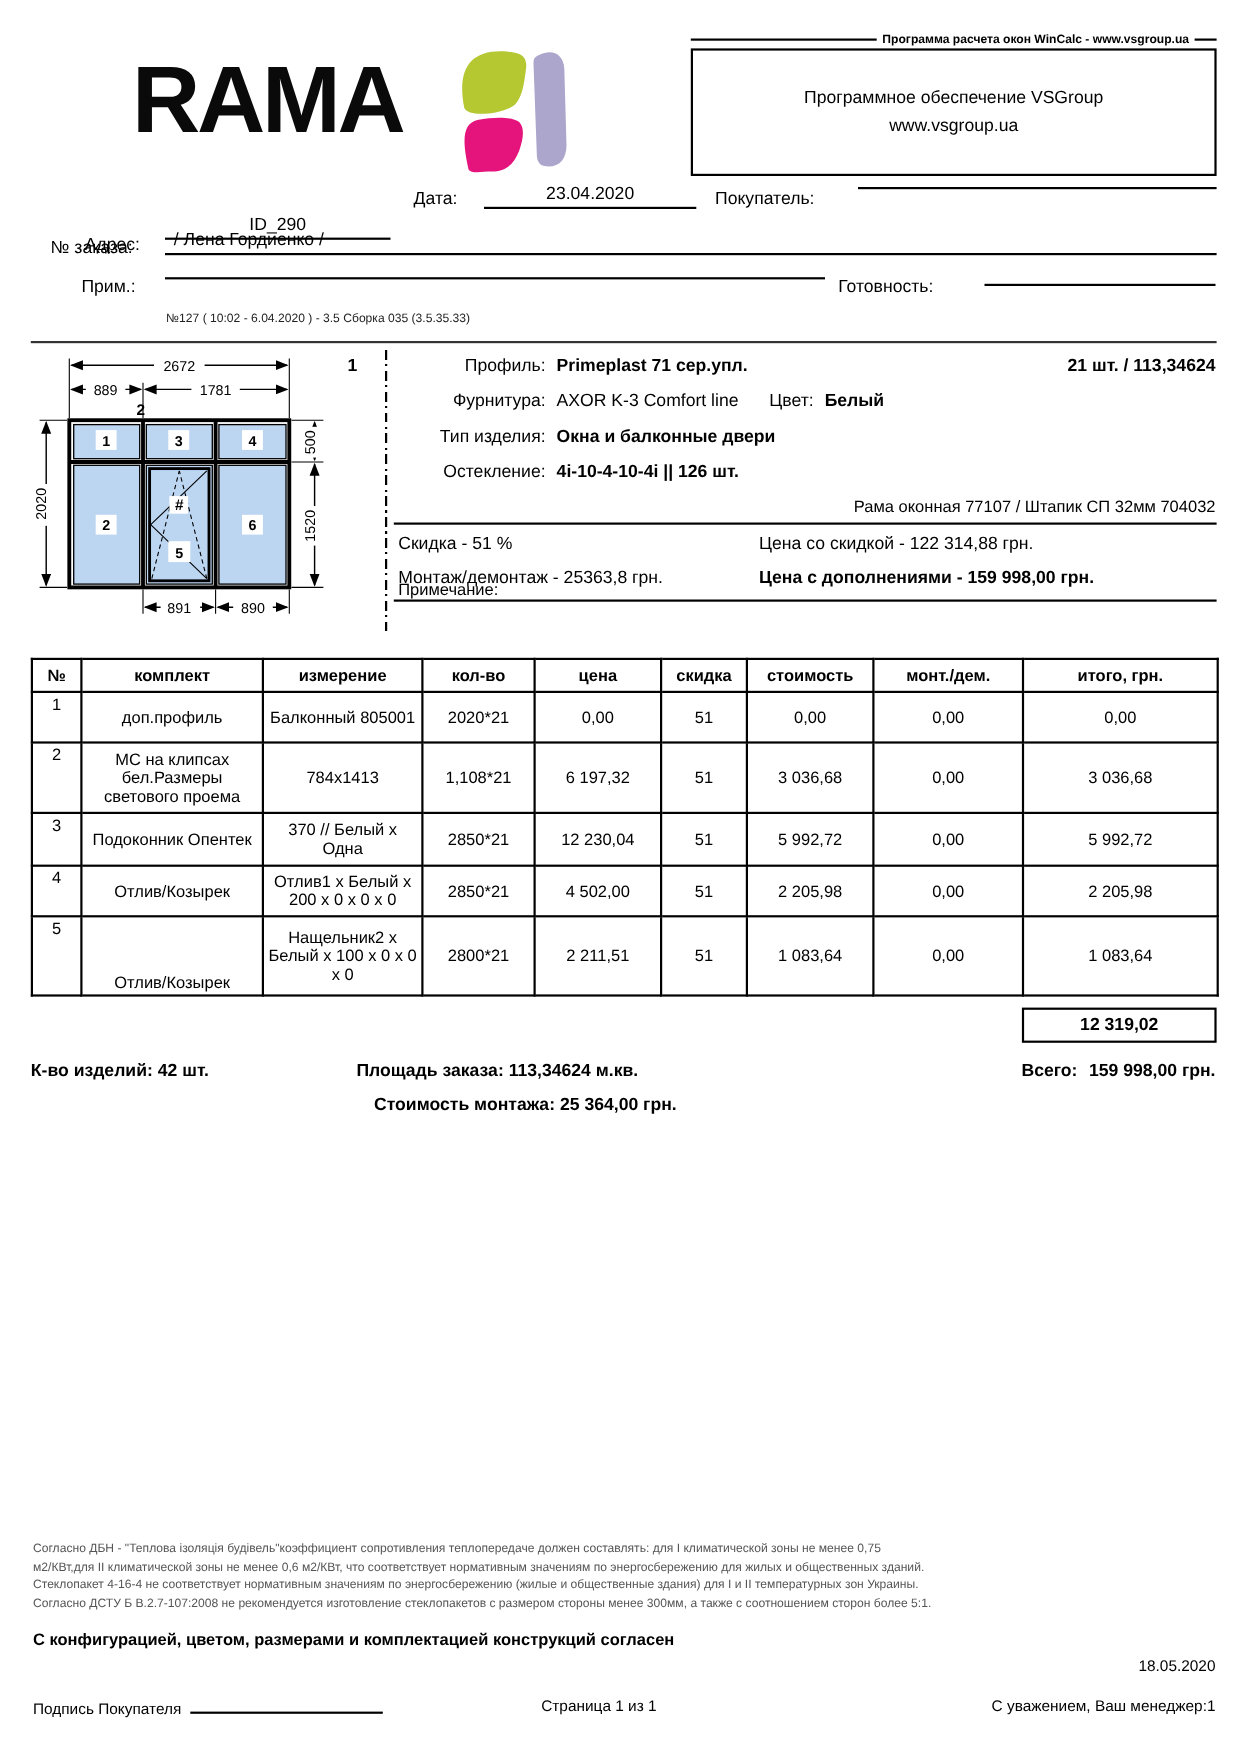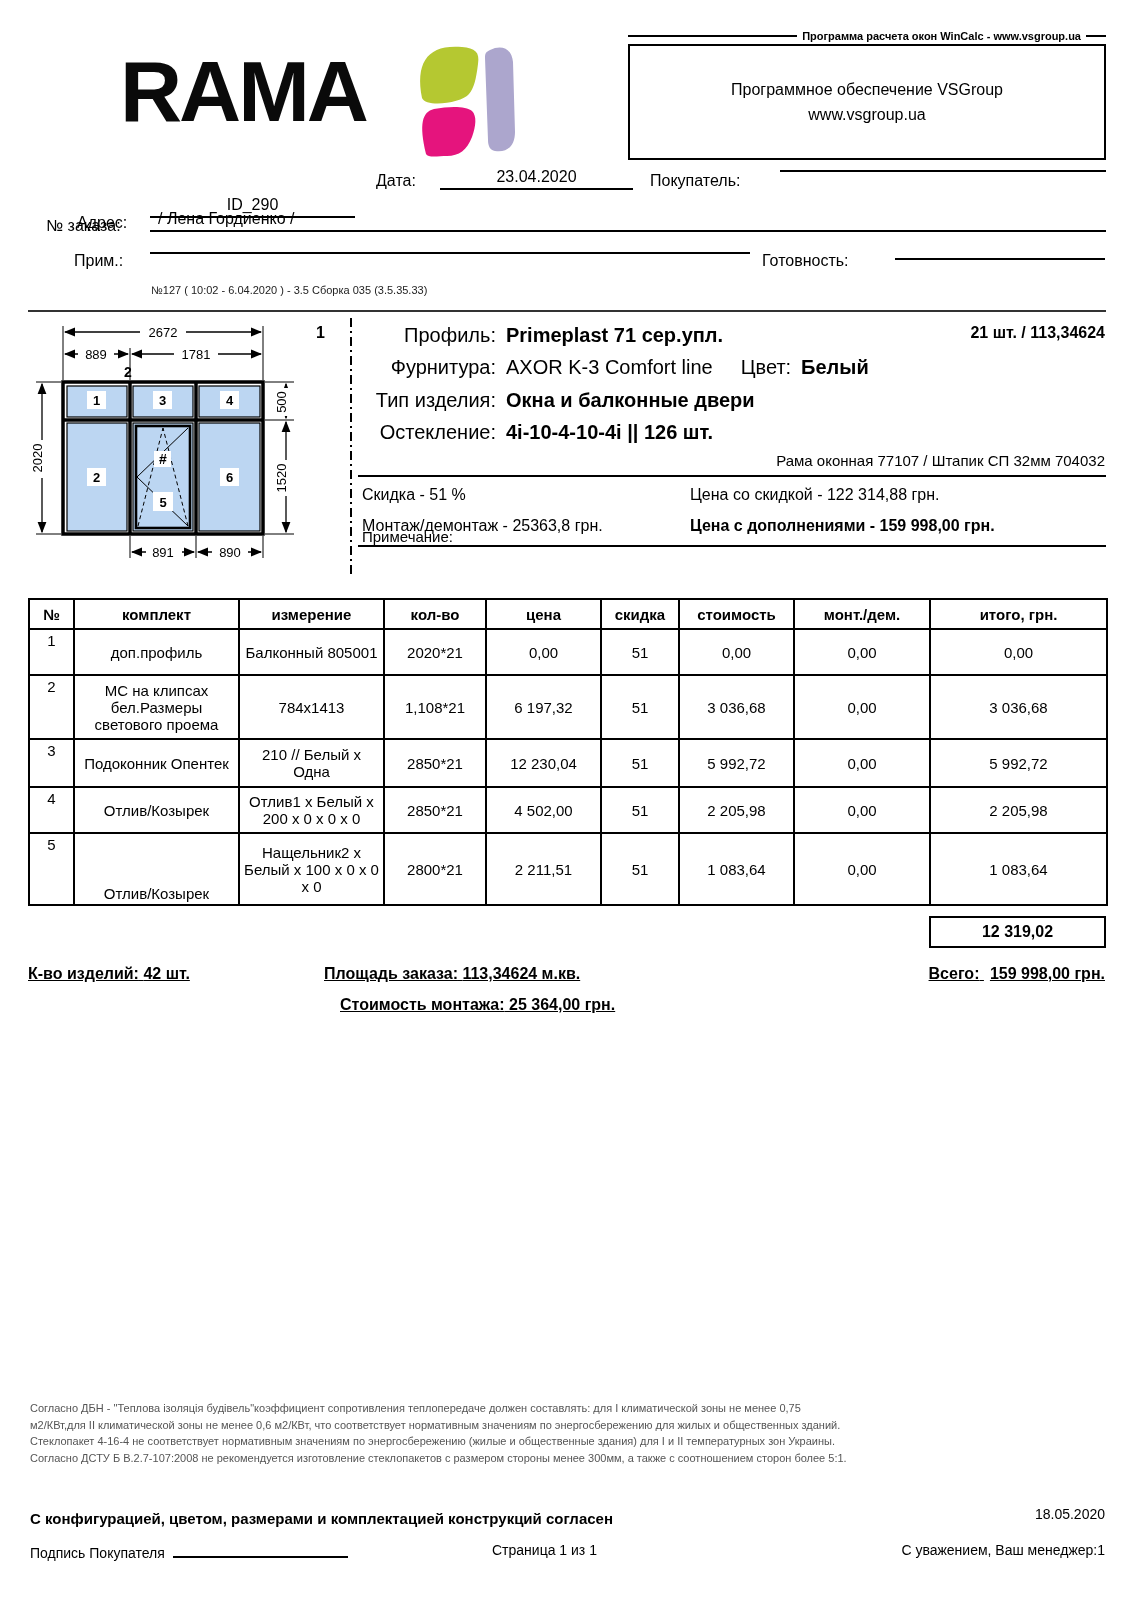--- a/index.html
+++ b/index.html
@@ -33,35 +33,35 @@
   .field { border-bottom:2px solid #000; font-size:16px; text-align:center; padding-bottom:2px; }
   .field.left { text-align:left; padding-left:8px; }
   .version-line { left:151px; top:284px; font-size:11px; color:#222; }
   .main-rule { left:28px; top:310px; width:1078px; border-top:2px solid #333; }
 
   
   .divider-v {
     left:350px; top:318px; width:2px; height:258px;
     background:repeating-linear-gradient(to bottom, #000 0 9px, transparent 9px 13px, #000 13px 15px, transparent 15px 19px);
   }
-  .spec-row { display:flex; font-size:20px; }
+  .spec-row { display:flex; font-size:16px; }
   .spec-label { width:138px; text-align:right; margin-right:10px; }
   .spec-hr { border-top:2px solid #000; height:0; }
   .tbl { left:28px; top:598px; border-collapse:collapse; table-layout:fixed; width:1078px; }
   .tbl th, .tbl td { border:2px solid #000; text-align:center; vertical-align:middle; font-size:15px; padding:2px 4px; }
   .tbl th { font-weight:bold; }
   .total-box {
     left:929px; top:916px; width:177px; height:32px; border:2px solid #000;
     display:flex; align-items:center; justify-content:center; font-size:16px; font-weight:bold;
   }
-  .sum { font-size:16px; font-weight:bold; white-space:nowrap;text-decoration:underline; }
+  .sum { font-size:16px; font-weight:bold; white-space:nowrap; }
 
   
   .fine-print { left:30px; top:1400px; width:860px; font-size:11px; color:#555; line-height:1.5; }
-  .agreement { left:30px; top:1482px; font-size:15px; font-weight:bold;margin-top:28px; }
+  .agreement { left:30px; top:1482px; font-size:15px; font-weight:bold; }
   .doc-date { top:1506px; right:26px; font-size:14px; }
   .sig-line { display:inline-block; width:175px; border-bottom:2px solid #000; height:16px; margin-left:8px; }
 
   svg text { font-family:"Liberation Sans", sans-serif; }
 </style>
 </head>
 <body>
 
 <div class="page">
 
@@ -276,21 +276,21 @@
       <td>1,108*21</td>
       <td>6 197,32</td>
       <td>51</td>
       <td>3 036,68</td>
       <td>0,00</td>
       <td>3 036,68</td>
     </tr>
     <tr style="height:48px">
       <td style="vertical-align:top">3</td>
       <td>Подоконник Опентек</td>
-      <td>210 // Белый х Одна</td>
+      <td>370 // Белый х Одна</td>
       <td>2850*21</td>
       <td>12 230,04</td>
       <td>51</td>
       <td>5 992,72</td>
       <td>0,00</td>
       <td>5 992,72</td>
     </tr>
     <tr style="height:46px">
       <td style="vertical-align:top">4</td>
       <td>Отлив/Козырек</td>

